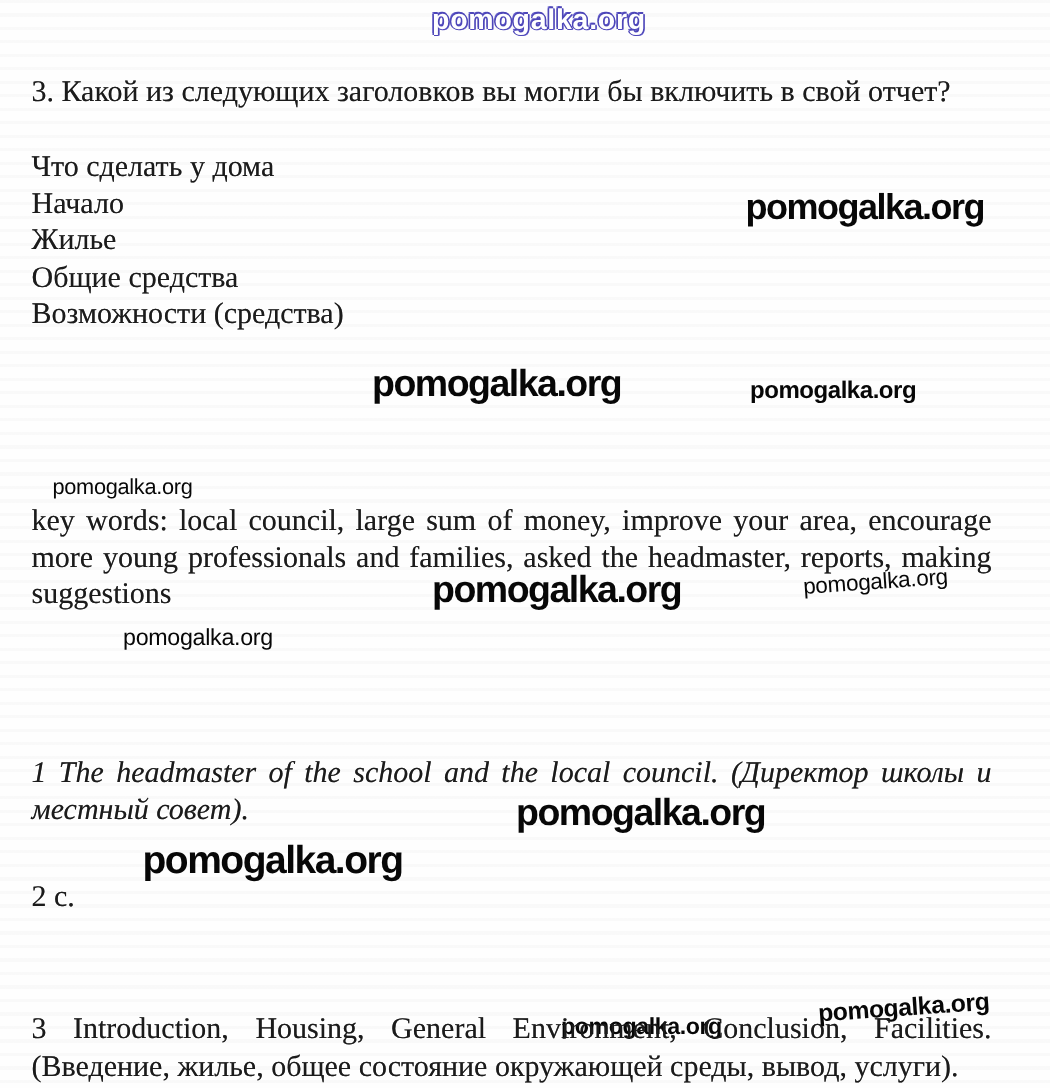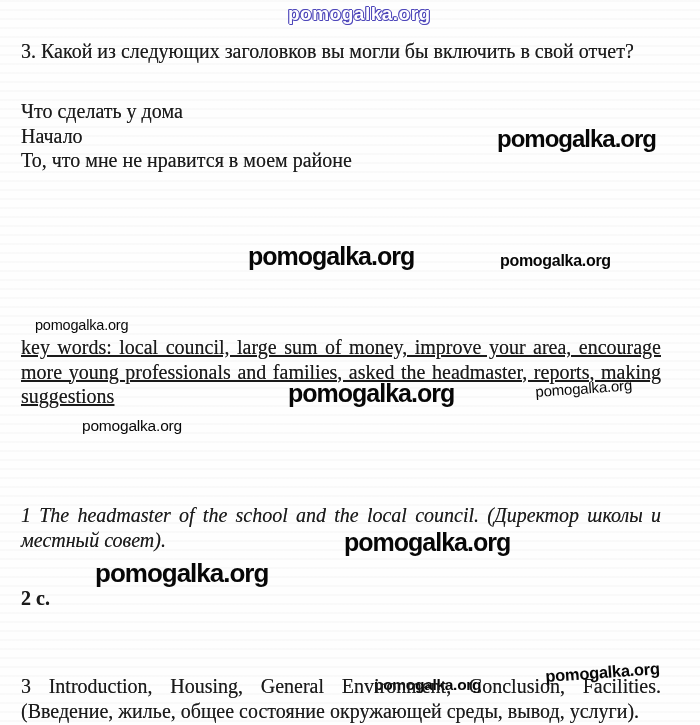--- a/index.html
+++ b/index.html
@@ -59,30 +59,32 @@
   <span class="wm wm-med" style="left:500px;top:253px;">pomogalka.org</span>
   <span class="wm wm-small" style="left:35px;top:318px;font-size:14.5px;">pomogalka.org</span>
   <span class="wm wm-bold" style="left:288px;top:381px;">pomogalka.org</span>
   <span class="wm wm-small wm-tilt" style="left:536px;top:384px;">pomogalka.org</span>
   <span class="wm wm-small" style="left:82px;top:418px;font-size:15.5px;">pomogalka.org</span>
   <span class="wm wm-bold" style="left:344px;top:530px;">pomogalka.org</span>
   <span class="wm wm-bold" style="left:95px;top:560px;font-size:26px;">pomogalka.org</span>
   <span class="wm wm-med" style="left:374px;top:677px;font-size:15.5px;">pomogalka.org</span>
   <span class="wm wm-med wm-tilt" style="left:546px;top:668px;font-size:16.5px;">pomogalka.org</span>
 
-  <div class="txt" style="top:39px;">3. Какой из следующих заголовков вы могли бы включить в свой отчет?</div>
+  <div class="txt" style="top:49px;">3. Какой из следующих заголовков вы могли бы включить в свой отчет?</div>
 
   <div class="txt left" style="top:99px;">
     <div class="hline">Что сделать у дома</div>
     <div class="hline">Начало</div>
-    <div class="hline">То, что мне не нравится в моем районе</div>
+    <div class="hline">Жилье</div>
+    <div class="hline">Общие средства</div>
+    <div class="hline">Возможности (средства)</div>
   </div>
 
-  <div class="txt" style="top:335px;text-decoration:underline;">key words: local council, large sum of money, improve your area, encourage more young professionals and families, asked the headmaster, reports, making suggestions</div>
+  <div class="txt" style="top:335px;">key words: local council, large sum of money, improve your area, encourage more young professionals and families, asked the headmaster, reports, making suggestions</div>
 
 
   <div class="txt" style="top:503px;font-style:italic;">1 The headmaster of the school and the local council. (Директор школы и местный совет).</div>
 
-  <div class="txt left" style="top:586px;font-weight:bold;">2 с.</div>
+  <div class="txt left" style="top:586px;">2 с.</div>
 
   <div class="txt" style="top:626px;margin-top:48px;">3 Introduction, Housing, General Environment, Conclusion, Facilities. (Введение, жилье, общее состояние окружающей среды, вывод, услуги).</div>
 
 </div>
 
 </body></html>

